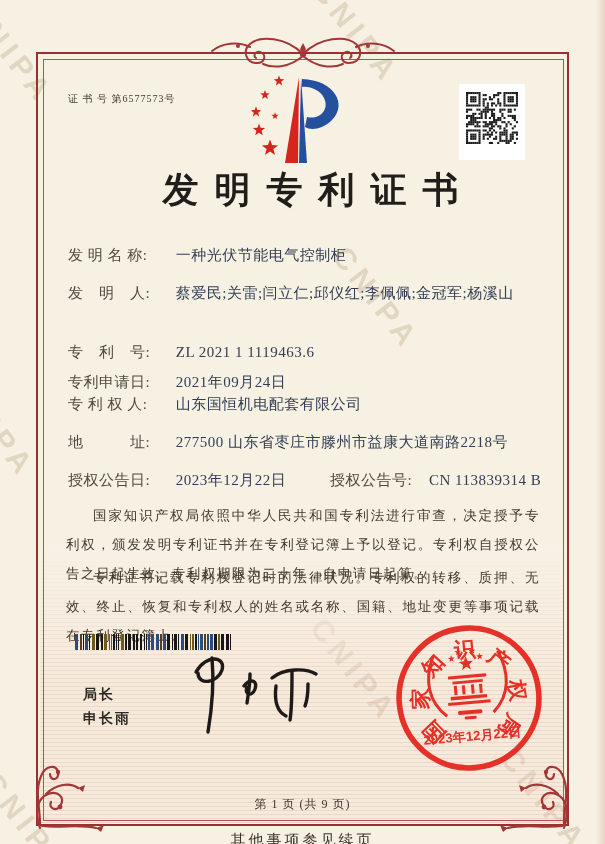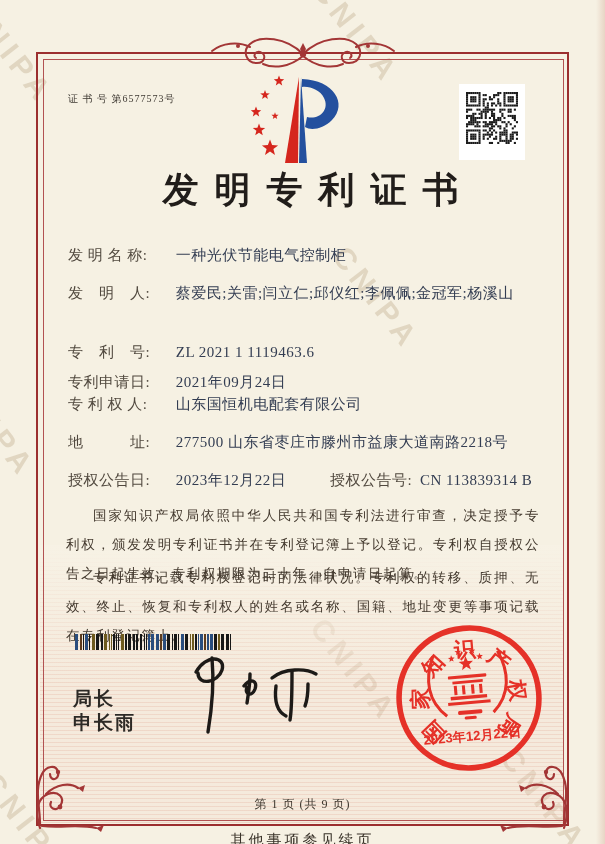--- a/index.html
+++ b/index.html
@@ -23,21 +23,21 @@
   .doc-title{left:0;right:0;top:166px;text-align:center;font-size:36px;font-weight:bold;
      letter-spacing:16px;padding-left:32px;color:#211d1a;}
   .field-row{position:absolute;left:68px;width:486px;font-size:15px;white-space:nowrap;}
   .flabel{color:#51493f;letter-spacing:0.5px;display:inline-block;min-width:104px;}
   .fvalue{color:#333d52;letter-spacing:0.5px;}
   .fpair2{position:absolute;left:262px;top:0;}
   .para{position:absolute;left:66px;width:474px;font-size:13.5px;line-height:29px;
      letter-spacing:1.6px;color:#43392e;text-align:justify;text-indent:2em;}
   .barcode{left:75px;top:634px;width:192px;height:16px;font-size:0;white-space:nowrap;}
   .barcode span{display:inline-block;height:16px;vertical-align:top;}
-  .officer{position:absolute;left:73px;font-size:19px;font-weight:bold;
+  .officer{position:absolute;left:83px;font-size:14px;font-weight:bold;
      font-family:"Liberation Sans","DejaVu Sans",sans-serif;color:#2d2a26;letter-spacing:2px;}
   .footer-page{left:0;right:0;top:796px;text-align:center;font-size:12px;color:#3c352c;letter-spacing:1px;}
   .footer-note{left:0;right:0;top:831px;text-align:center;font-size:15px;color:#3a332a;letter-spacing:3px;}
   .seal-wrap{left:392px;top:620px;width:154px;height:156px;transform:rotate(-5deg);opacity:0.95;}
 </style>
 </head>
 <body>
 
 <div class="page">
 
@@ -447,21 +447,21 @@
     <span class="fvalue">山东国恒机电配套有限公司</span>
   </div>
   <div class="field-row" style="top:433px;">
     <span class="flabel">地　　　址:</span>
     <span class="fvalue">277500 山东省枣庄市滕州市益康大道南路2218号</span>
   </div>
   <div class="field-row" style="top:471px;">
     <span class="flabel">授权公告日:</span>
     <span class="fvalue">2023年12月22日</span>
     <span class="fpair2">
-      <span class="flabel" style="min-width:0;margin-right:4px;">授权公告号:</span>
+      <span class="flabel" style="min-width:0;margin-right:13px;">授权公告号:</span>
       <span class="fvalue">CN 113839314 B</span>
     </span>
   </div>
 
   <div class="para" style="top:501px;">国家知识产权局依照中华人民共和国专利法进行审查，决定授予专利权，颁发发明专利证书并在专利登记簿上予以登记。专利权自授权公告之日起生效。专利权期限为二十年，自申请日起算。</div>
   <div class="para" style="top:563px;">专利证书记载专利权登记时的法律状况。专利权的转移、质押、无效、终止、恢复和专利权人的姓名或名称、国籍、地址变更等事项记载在专利登记簿上。</div>
 
   <div class="abs barcode" id="barcode"><span style="width: 3px; background: rgb(42, 77, 126); margin-right: 2px;"></span><span style="width: 2px; background: rgb(93, 59, 30); margin-right: 1px;"></span><span style="width: 1px; background: rgb(23, 23, 23); margin-right: 1px;"></span><span style="width: 3px; background: rgb(42, 77, 126); margin-right: 1px;"></span><span style="width: 1px; background: rgb(23, 23, 23); margin-right: 2px;"></span><span style="width: 3px; background: rgb(110, 90, 30); margin-right: 1px;"></span><span style="width: 3px; background: rgb(23, 23, 23); margin-right: 2px;"></span><span style="width: 2px; background: rgb(23, 23, 23); margin-right: 1px;"></span><span style="width: 3px; background: rgb(110, 90, 30); margin-right: 2px;"></span><span style="width: 1px; background: rgb(110, 90, 30); margin-right: 1px;"></span><span style="width: 1px; background: rgb(110, 90, 30); margin-right: 1px;"></span><span style="width: 2px; background: rgb(23, 23, 23); margin-right: 1px;"></span><span style="width: 1px; background: rgb(23, 23, 23); margin-right: 1px;"></span><span style="width: 1px; background: rgb(23, 23, 23); margin-right: 2px;"></span><span style="width: 3px; background: rgb(110, 90, 30); margin-right: 1px;"></span><span style="width: 2px; background: rgb(23, 23, 23); margin-right: 1px;"></span><span style="width: 3px; background: rgb(23, 23, 23); margin-right: 2px;"></span><span style="width: 2px; background: rgb(23, 23, 23); margin-right: 1px;"></span><span style="width: 2px; background: rgb(23, 23, 23); margin-right: 2px;"></span><span style="width: 2px; background: rgb(23, 23, 23); margin-right: 2px;"></span><span style="width: 1px; background: rgb(23, 23, 23); margin-right: 1px;"></span><span style="width: 1px; background: rgb(23, 23, 23); margin-right: 1px;"></span><span style="width: 2px; background: rgb(42, 77, 126); margin-right: 1px;"></span><span style="width: 3px; background: rgb(42, 77, 126); margin-right: 2px;"></span><span style="width: 3px; background: rgb(42, 77, 126); margin-right: 1px;"></span><span style="width: 2px; background: rgb(93, 59, 30); margin-right: 1px;"></span><span style="width: 3px; background: rgb(42, 77, 126); margin-right: 1px;"></span><span style="width: 3px; background: rgb(23, 23, 23); margin-right: 2px;"></span><span style="width: 1px; background: rgb(23, 23, 23); margin-right: 1px;"></span><span style="width: 3px; background: rgb(23, 23, 23); margin-right: 1px;"></span><span style="width: 1px; background: rgb(23, 23, 23); margin-right: 2px;"></span><span style="width: 3px; background: rgb(42, 77, 126); margin-right: 1px;"></span><span style="width: 3px; background: rgb(23, 23, 23); margin-right: 2px;"></span><span style="width: 1px; background: rgb(110, 90, 30); margin-right: 1px;"></span><span style="width: 2px; background: rgb(110, 90, 30); margin-right: 1px;"></span><span style="width: 2px; background: rgb(23, 23, 23); margin-right: 1px;"></span><span style="width: 1px; background: rgb(42, 77, 126); margin-right: 1px;"></span><span style="width: 3px; background: rgb(42, 77, 126); margin-right: 1px;"></span><span style="width: 2px; background: rgb(93, 59, 30); margin-right: 1px;"></span><span style="width: 2px; background: rgb(42, 77, 126); margin-right: 1px;"></span><span style="width: 3px; background: rgb(42, 77, 126); margin-right: 1px;"></span><span style="width: 3px; background: rgb(23, 23, 23); margin-right: 1px;"></span><span style="width: 2px; background: rgb(110, 90, 30); margin-right: 1px;"></span><span style="width: 3px; background: rgb(23, 23, 23); margin-right: 2px;"></span><span style="width: 3px; background: rgb(23, 23, 23); margin-right: 1px;"></span><span style="width: 1px; background: rgb(23, 23, 23); margin-right: 1px;"></span></div>
 
   <div class="officer" style="top:686px;">局长</div>

